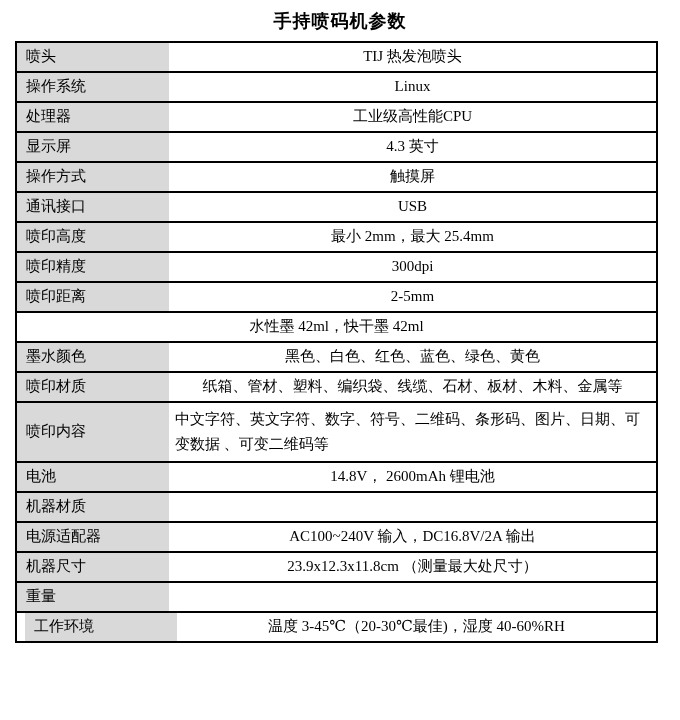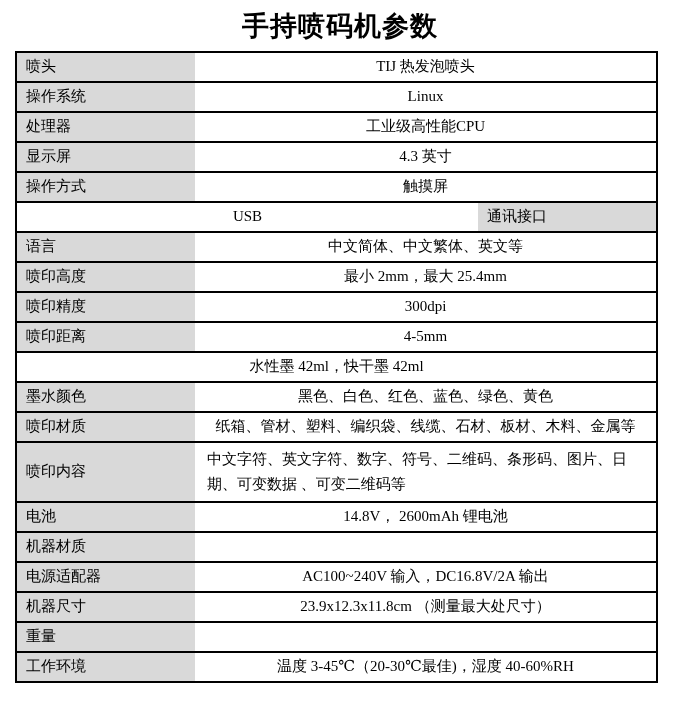--- a/index.html
+++ b/index.html
@@ -14,67 +14,68 @@
     font-family: "Liberation Serif", "DejaVu Serif", serif;
     overflow: hidden;
   }
   .page {
     width: 680px;
     height: 720px;
     background: var(--page-bg, #ffffff);
   }
   .title {
     text-align: center;
-    font-size: 27px;
+    font-size: 18px;
     font-weight: bold;
     letter-spacing: 1px;
     padding: 11px 0 9px 0;
     line-height: 1.15;
   }
   .spec-table {
     margin-left: 15px;
     width: 643px;
     border: 2px solid var(--border, #000000);
     box-sizing: border-box;
   }
   .row {
     display: flex;
     align-items: stretch;
     border-bottom: 2px solid var(--border, #000000);
     min-height: 28px;
   }
   .row:last-child {
     border-bottom: none;
+    padding-left: 8px;
   }
   .cell {
     font-size: 15px;
     line-height: 1.45;
   }
   .cell.label {
     flex: none;
-    width: 178px;
+    width: 152px;
     box-sizing: border-box;
     background: var(--label-bg, #d9d9d9);
     padding: 2px 4px 2px 9px;
     display: flex;
     align-items: center;
   }
   .cell.value {
     flex: 1;
     display: flex;
     align-items: center;
     justify-content: center;
     text-align: center;
     padding: 2px 8px;
     border-radius: 6px;
   }
   .row.left .cell.value {
     justify-content: flex-start;
     text-align: left;
-    padding-left: 12px;
+    padding-left: 6px;
     line-height: 1.65;
   }
   .row.tall {
     min-height: 58px;
     justify-content: space-between;
   }
 </style>
 </head>
 <body>
 
@@ -101,42 +102,38 @@
     <div class="cell label">显示屏</div>
     <div class="cell value">4.3 英寸</div>
   </div>
 
   <div class="row">
     <div class="cell label">操作方式</div>
     <div class="cell value">触摸屏</div>
   </div>
 
   <div class="row">
+    <div class="cell label">通讯接口</div>
     <div class="cell value">USB</div>
-    <div class="cell label">通讯接口</div>
   </div>
 
-  <div class="row">
-    <div class="cell label">语言</div>
-    <div class="cell value">中文简体、中文繁体、英文等</div>
-  </div>
 
   <div class="row">
     <div class="cell label">喷印高度</div>
     <div class="cell value">最小 2mm，最大 25.4mm</div>
   </div>
 
   <div class="row">
     <div class="cell label">喷印精度</div>
     <div class="cell value">300dpi</div>
   </div>
 
   <div class="row">
     <div class="cell label">喷印距离</div>
-    <div class="cell value">4-5mm</div>
+    <div class="cell value">2-5mm</div>
   </div>
 
   <div class="row">
     <div class="cell value">水性墨 42ml，快干墨 42ml</div>
   </div>
 
   <div class="row">
     <div class="cell label">墨水颜色</div>
     <div class="cell value">黑色、白色、红色、蓝色、绿色、黄色</div>
   </div>

